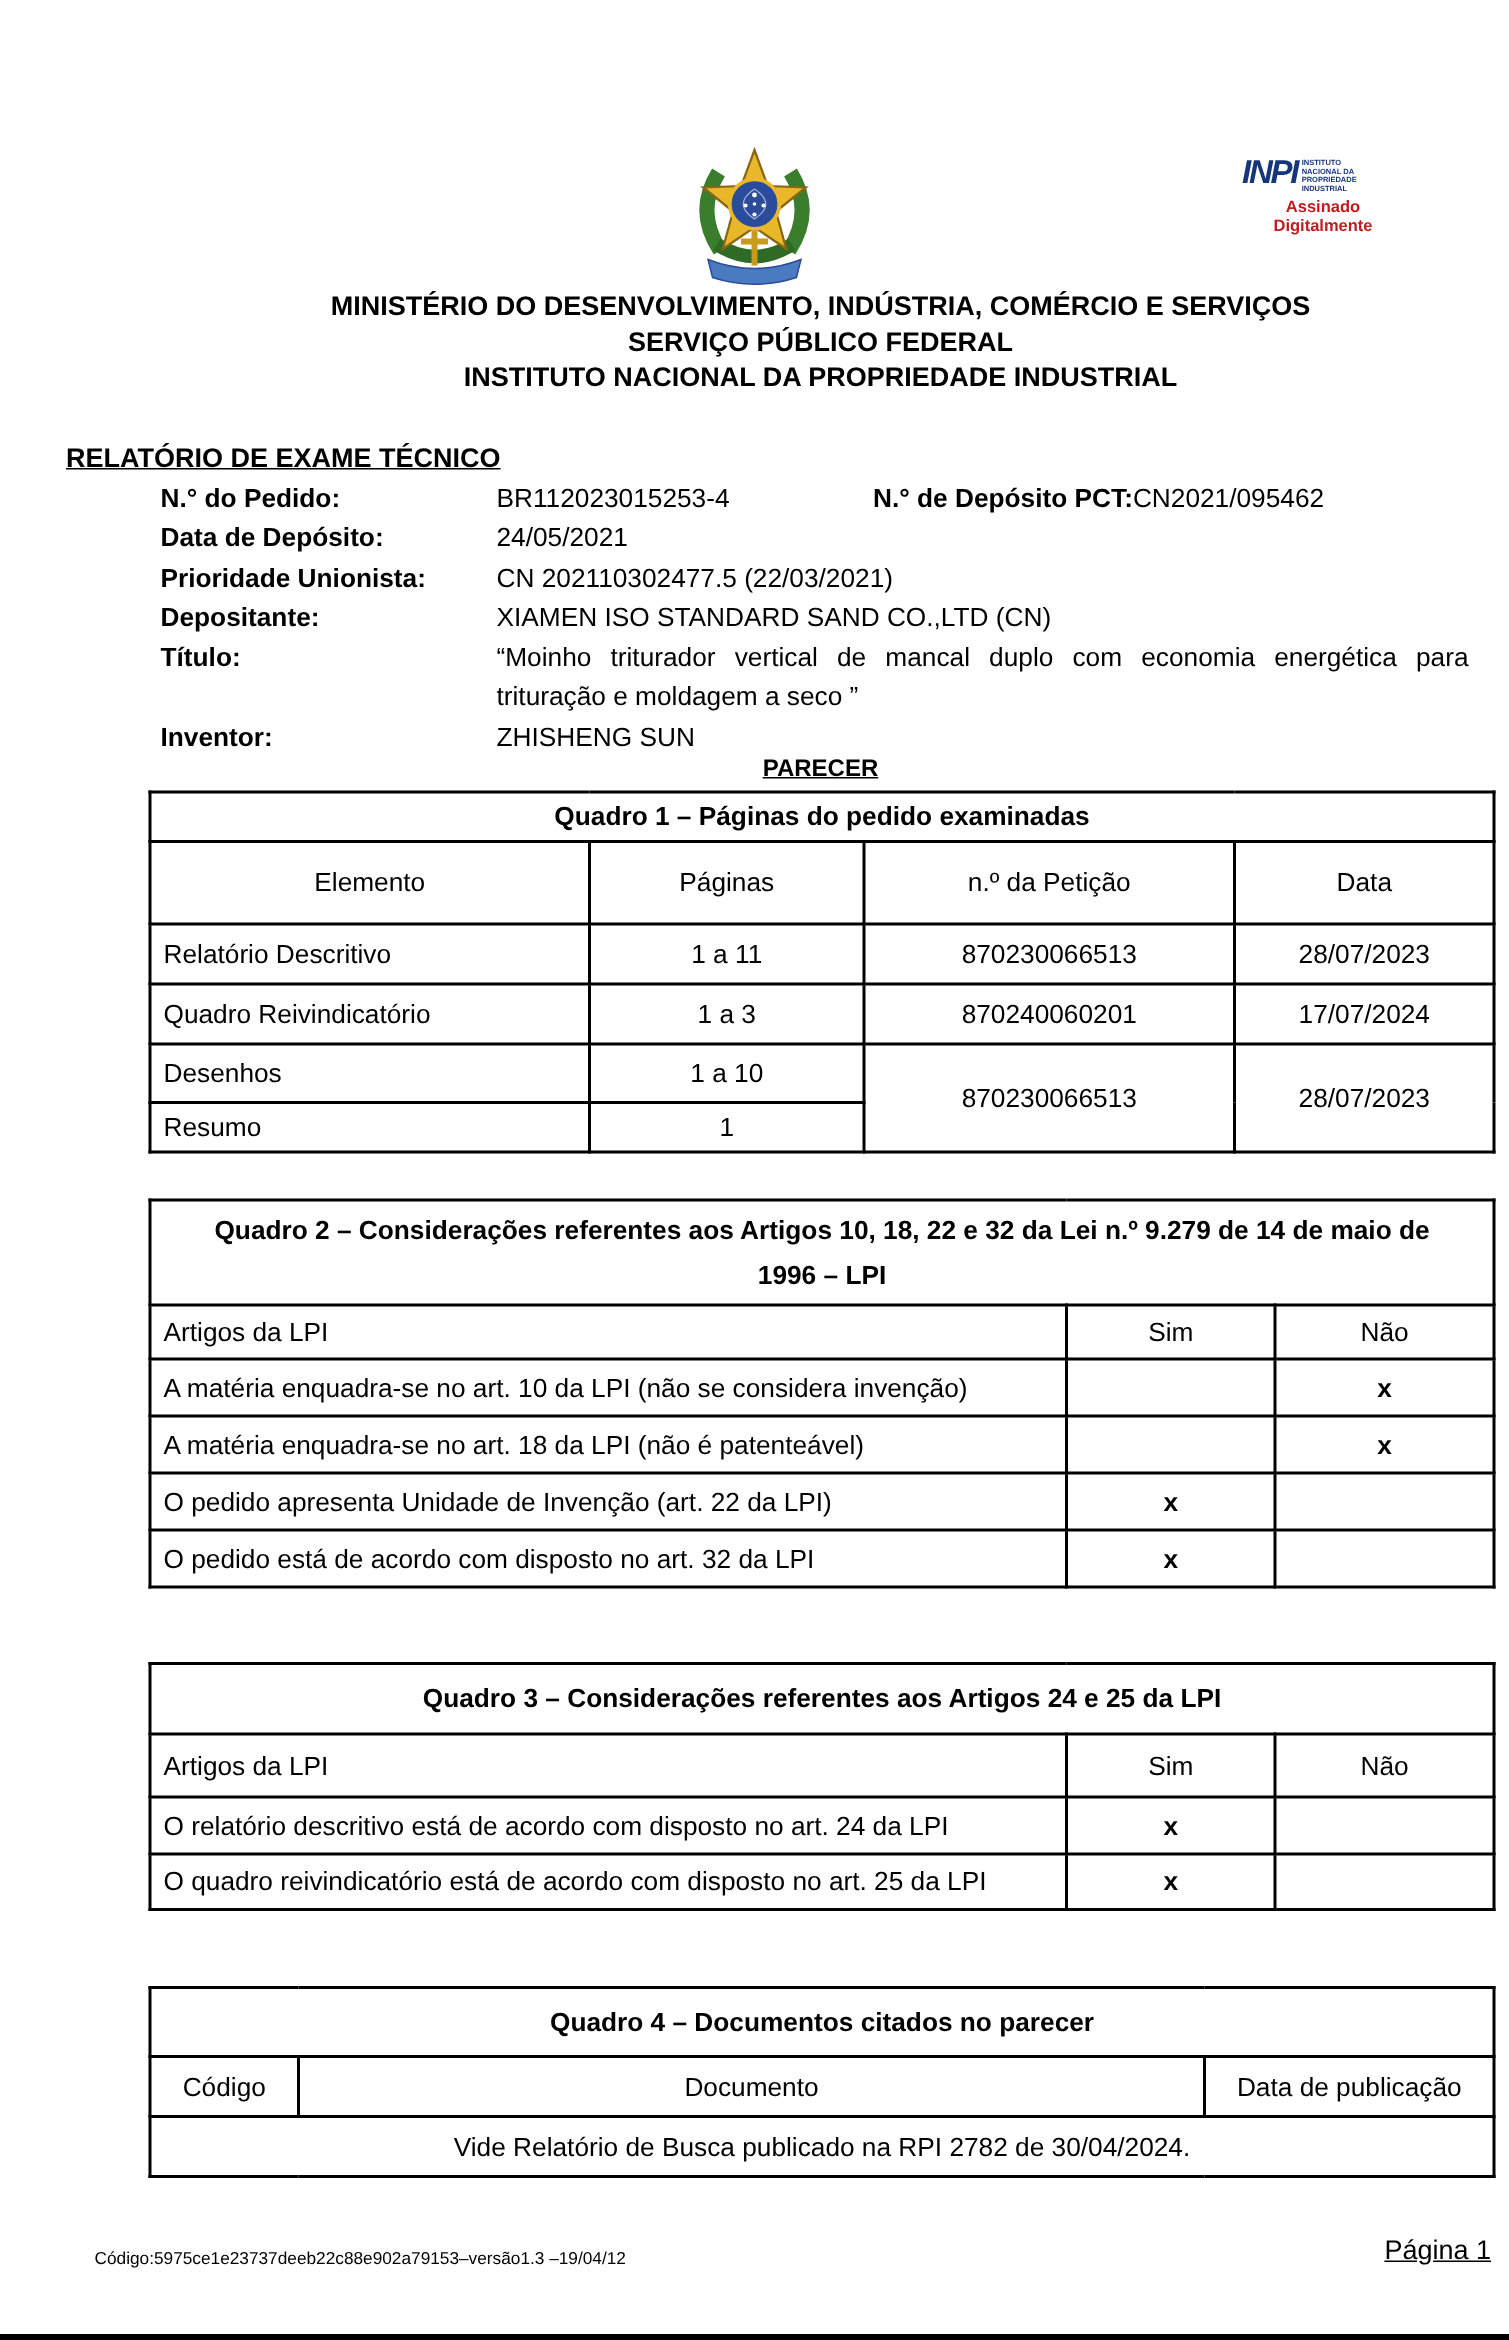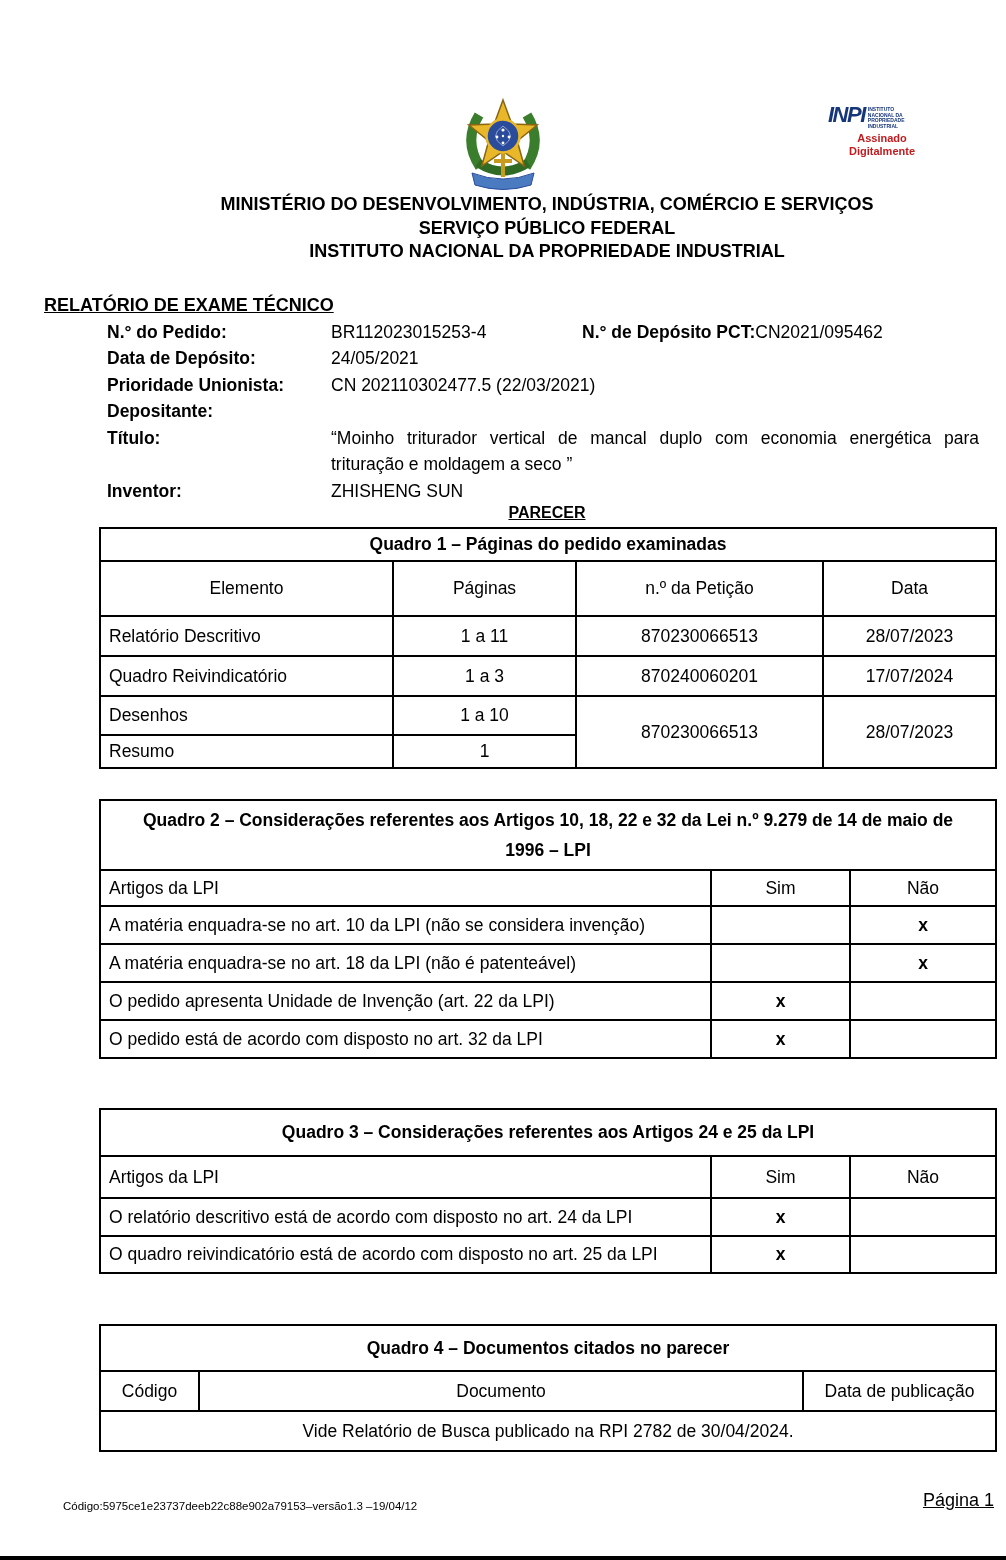--- a/index.html
+++ b/index.html
@@ -108,20 +108,21 @@
     <div class="frow">
       <span class="flabel">Data de Depósito:</span>
       <span class="fvalue">24/05/2021</span>
     </div>
     <div class="frow">
       <span class="flabel">Prioridade Unionista:</span>
       <span class="fvalue">CN 202110302477.5 (22/03/2021)</span>
     </div>
     <div class="frow">
       <span class="flabel">Depositante:</span>
+      <span class="fvalue">XIAMEN ISO STANDARD SAND CO.,LTD (CN)</span>
     </div>
     <div class="frow">
       <span class="flabel">Título:</span>
       <span class="fvalue titulo-val">“Moinho triturador vertical de mancal duplo com economia energética para trituração e moldagem a seco ”</span>
     </div>
     <div class="frow">
       <span class="flabel">Inventor:</span>
       <span class="fvalue">ZHISHENG SUN</span>
     </div>
   </div>

